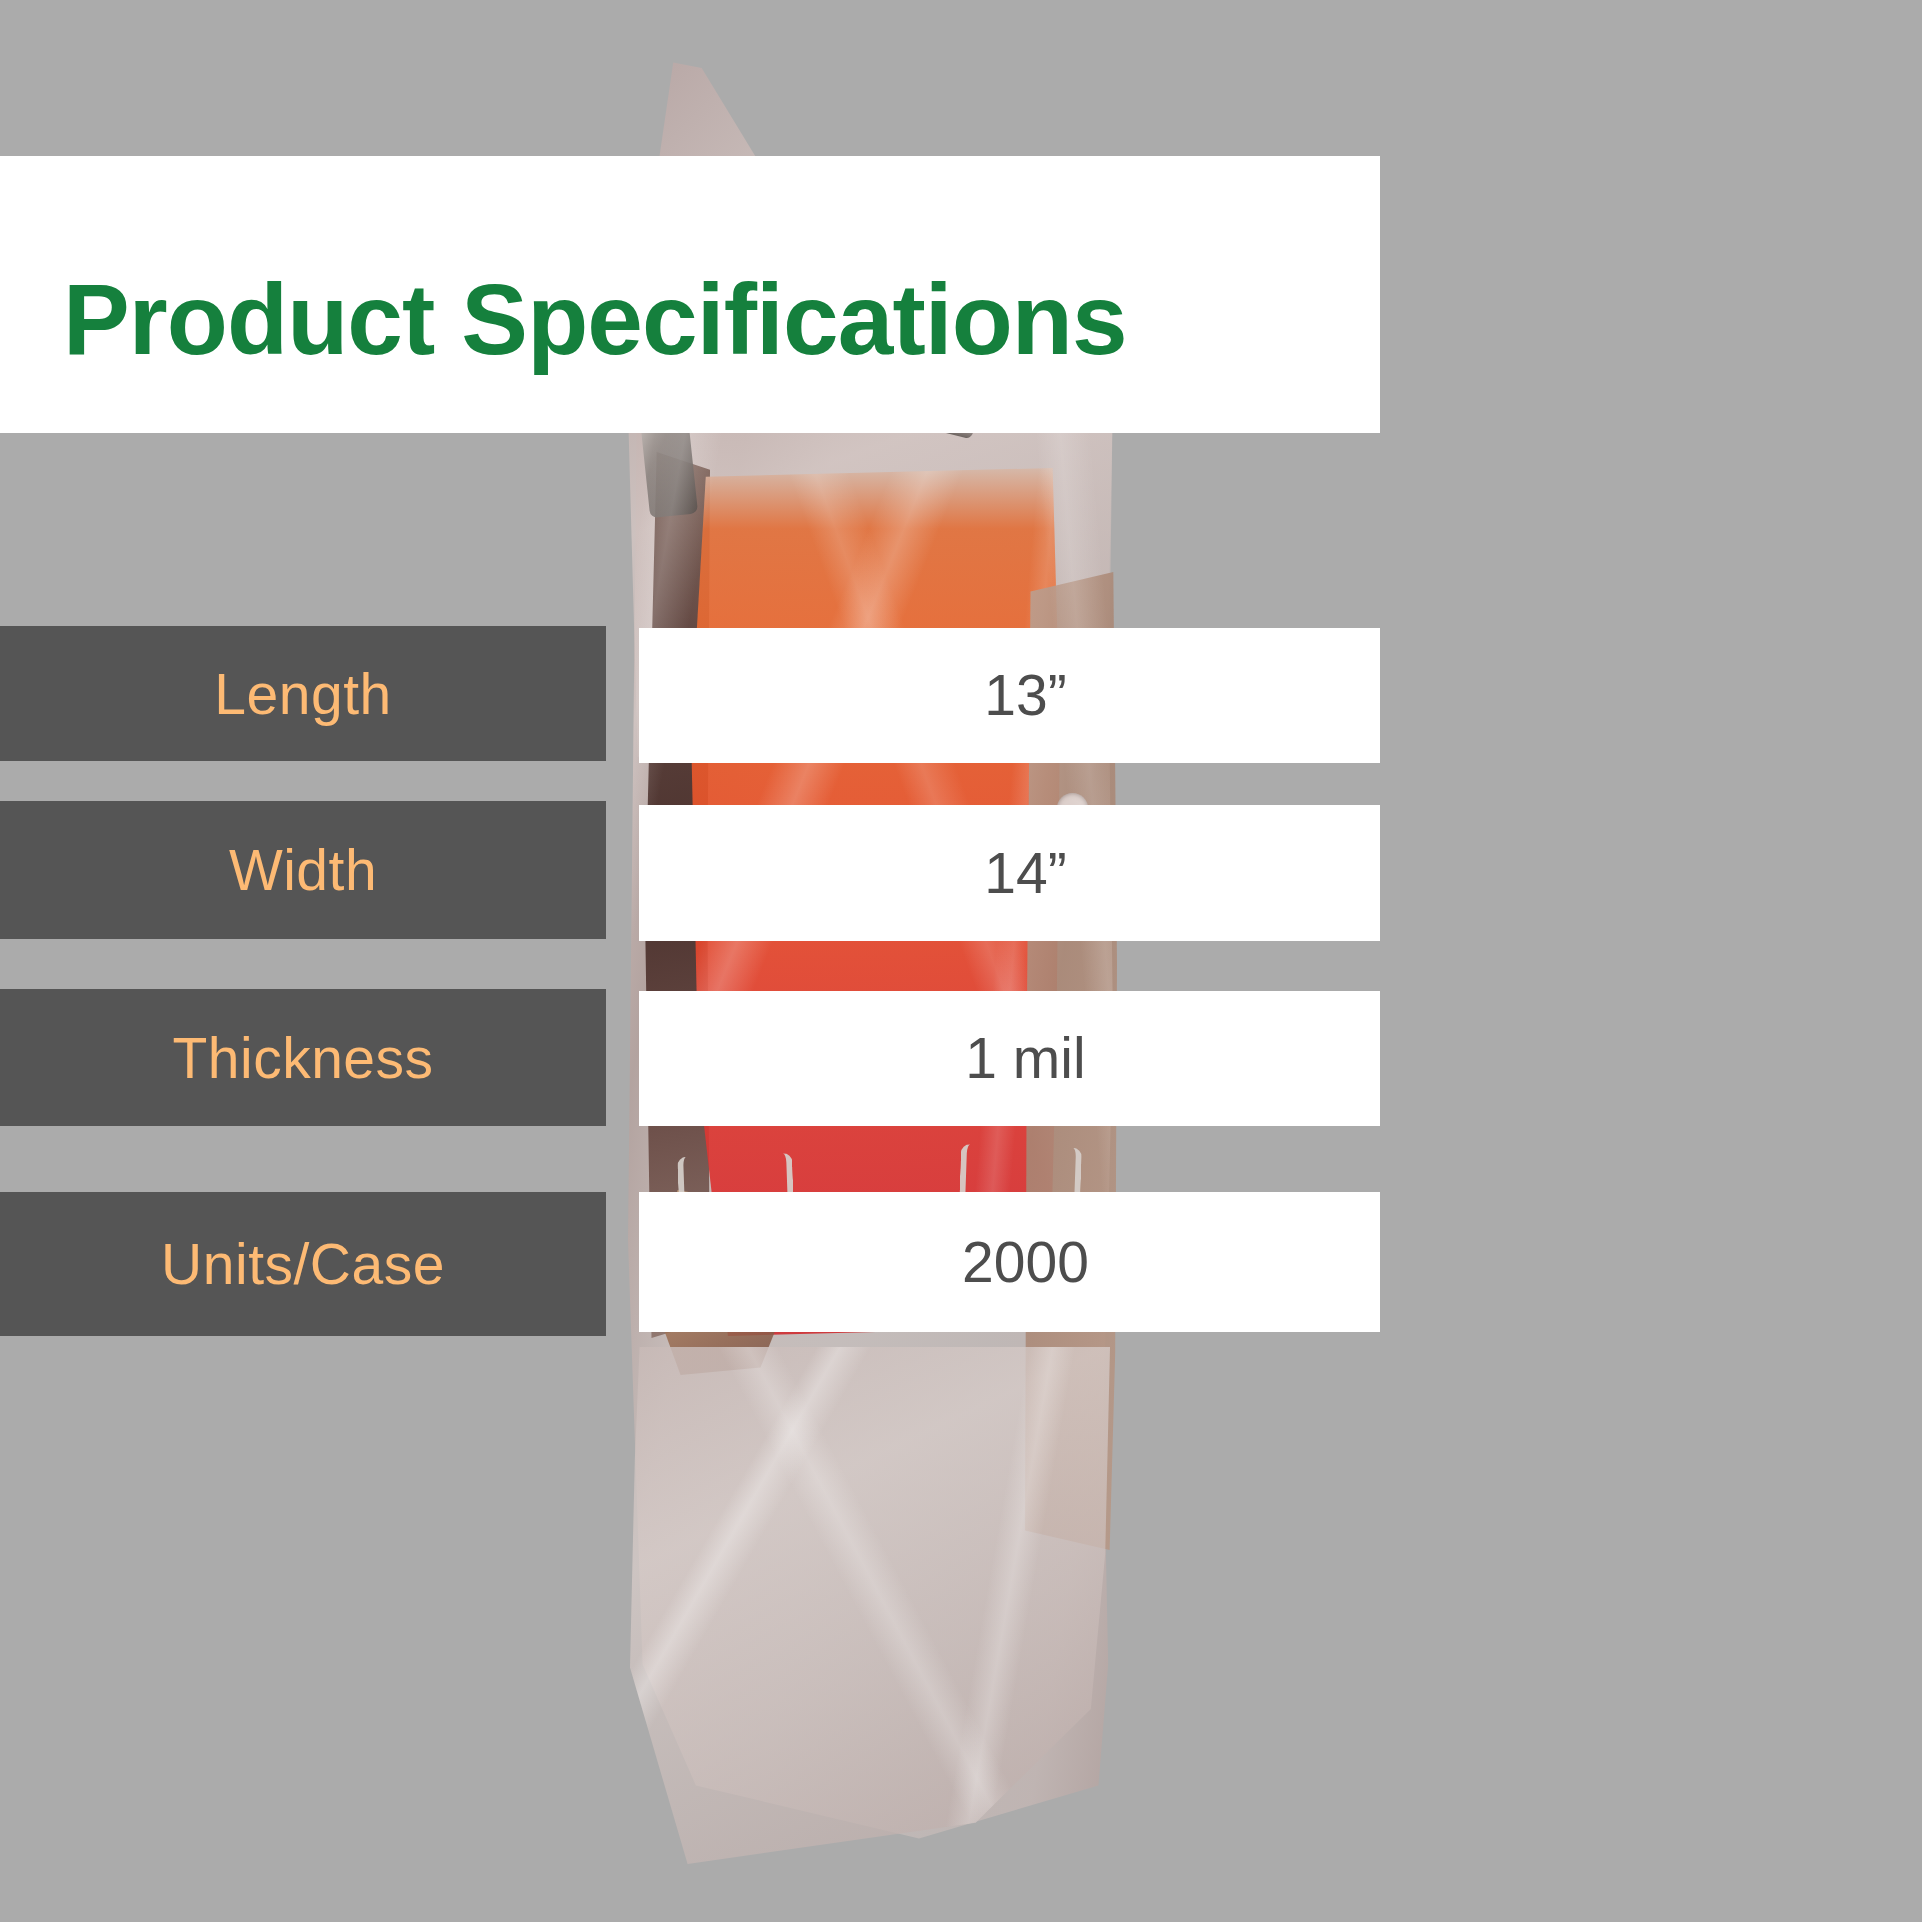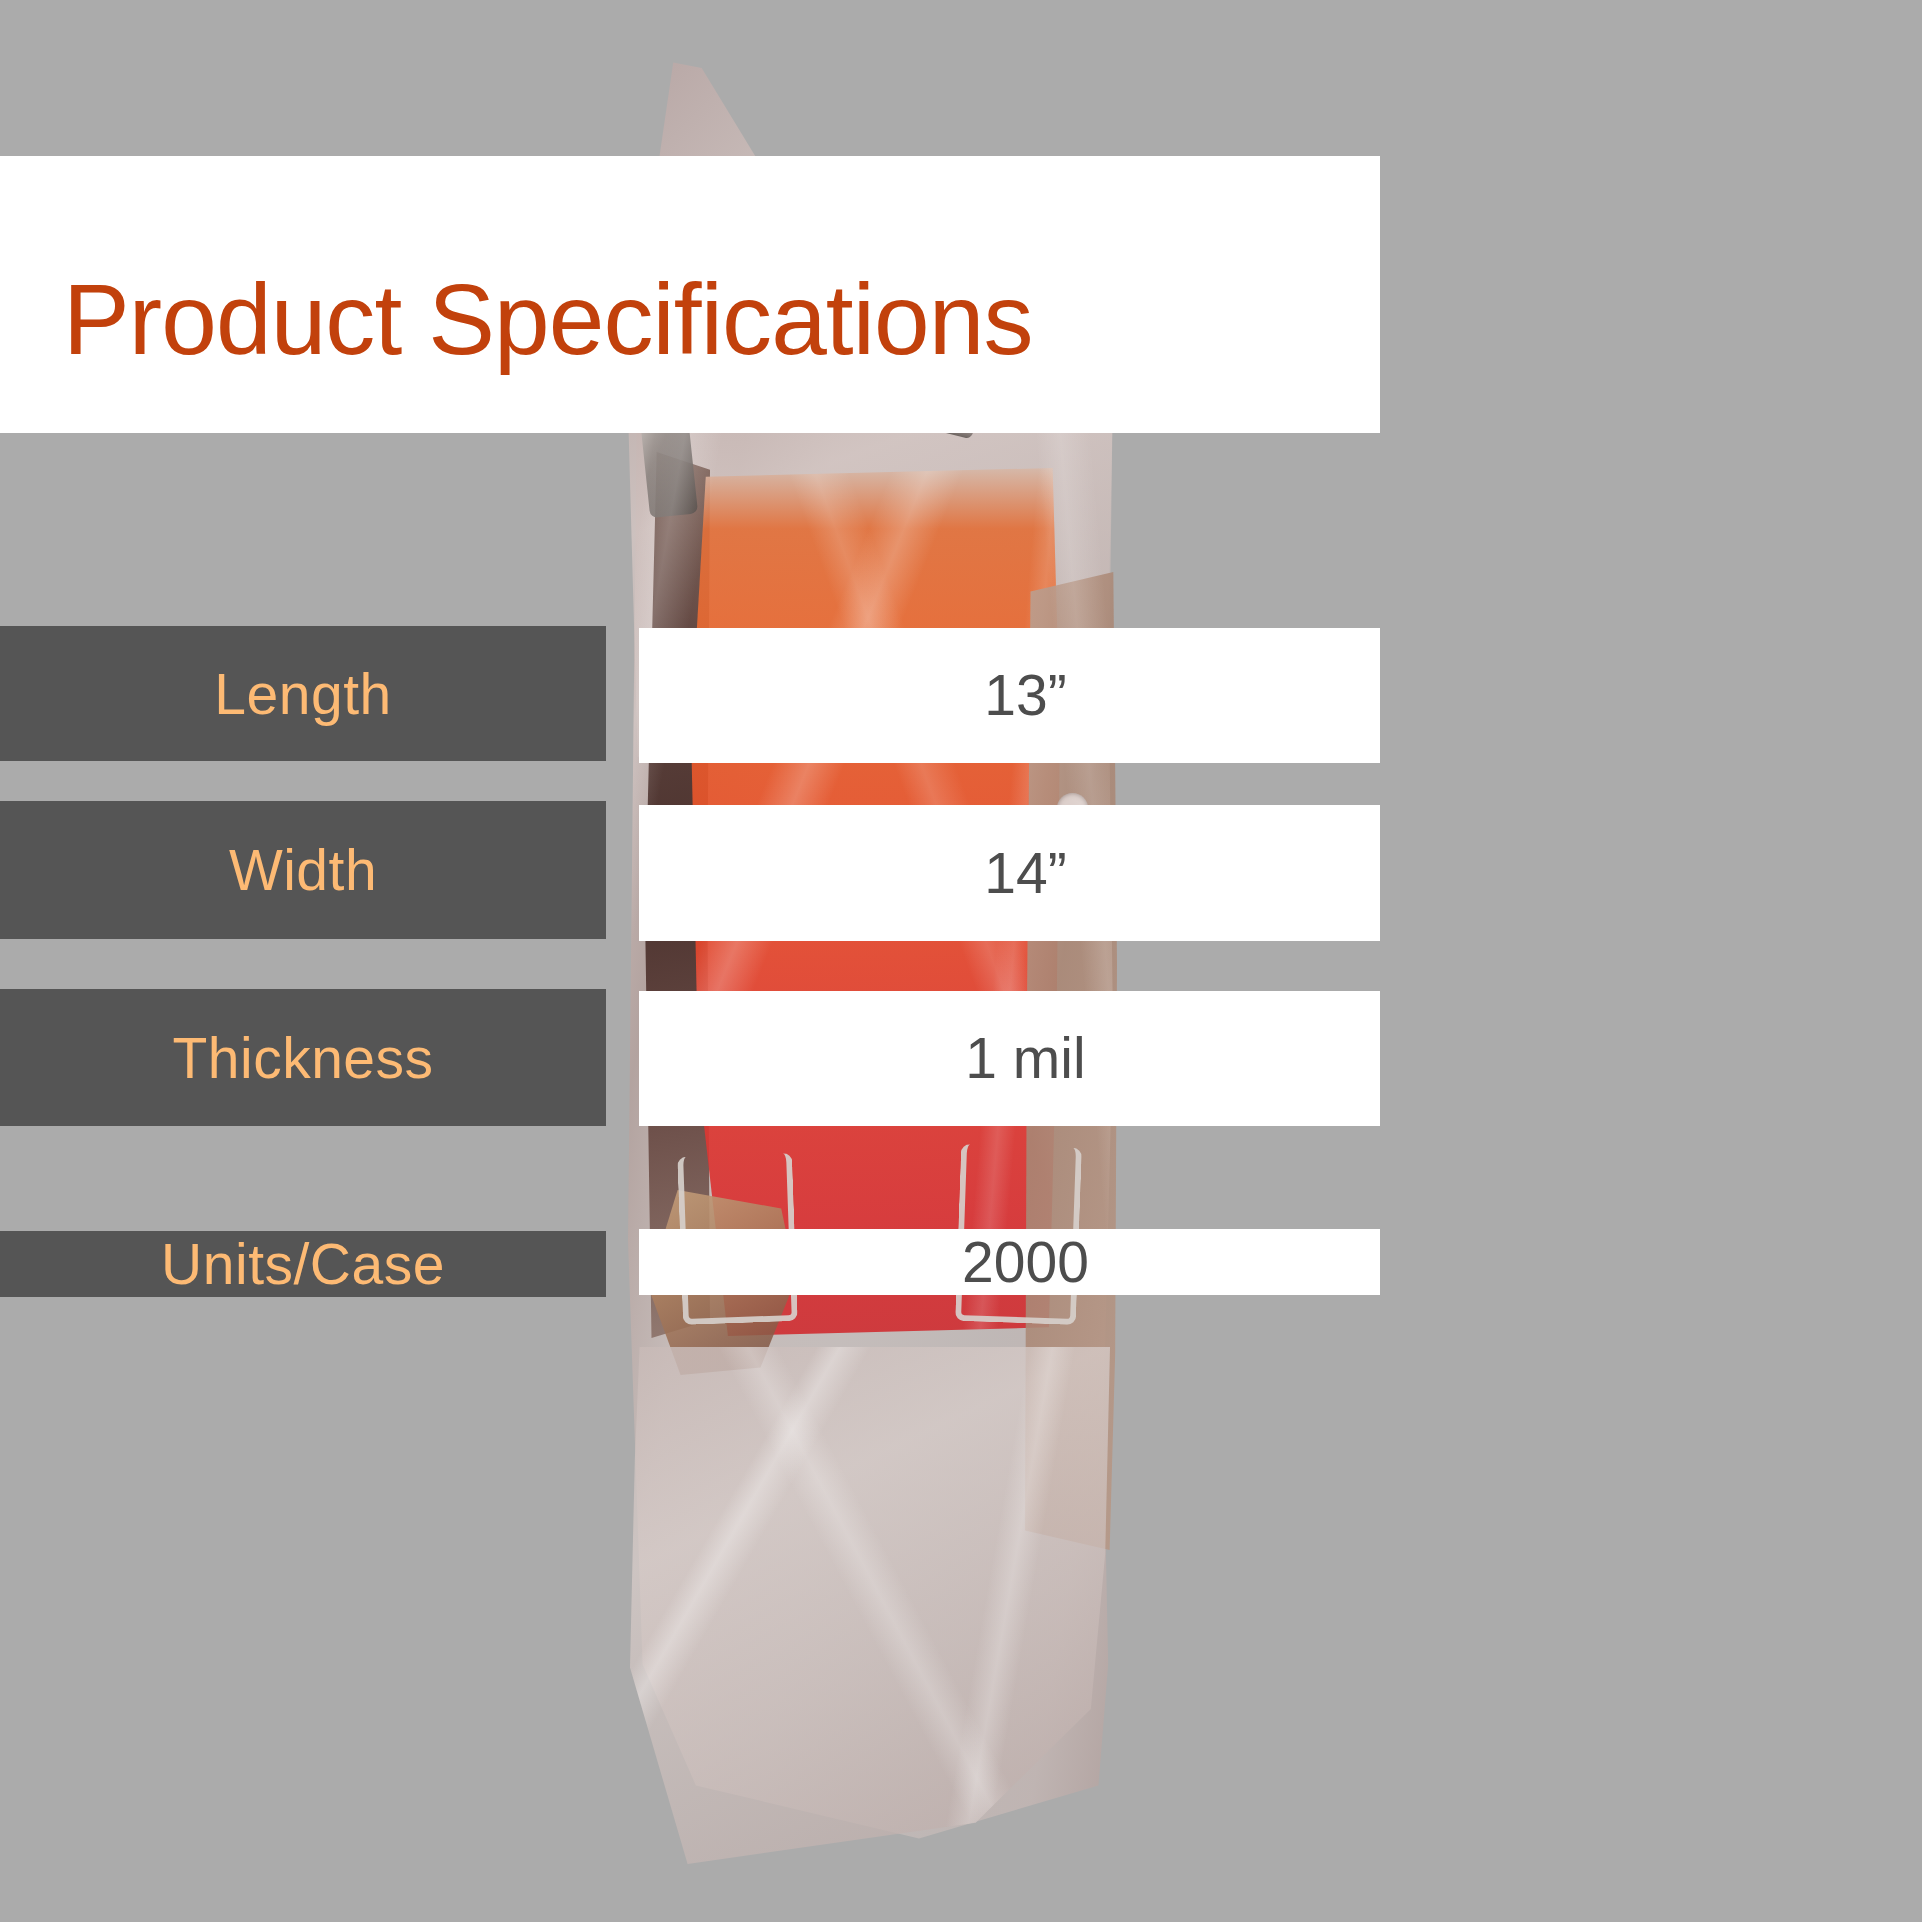--- a/index.html
+++ b/index.html
@@ -298,22 +298,22 @@
     top: 156px;
     width: 1380px;
     height: 277px;
     background: #ffffff;
     display: flex;
     align-items: center;
   }
   .title-text {
     margin-left: 63px;
     font-size: 100px;
-    font-weight: normal;
-    color: #c2410c;
+    font-weight: bold;
+    color: #15803d;
     letter-spacing: -0.9px;
     line-height: 1;
     white-space: nowrap;
     margin-top: 48px;
   }
 
   
   .spec-row {
     position: absolute;
     left: 0;
@@ -341,21 +341,21 @@
     align-items: center;
     justify-content: center;
     font-size: 57px;
     font-weight: 400;
     padding-left: 32px;
   }
 
   #row-0 { top: 626px; height: 135px; }
   #row-1 { top: 801px; height: 138px; }
   #row-2 { top: 989px; height: 137px; }
-  #row-3 { top: 1192px; height: 144px; align-items: center; }
+  #row-3 { top: 1192px; height: 144px; }
 
   
   #row-0 .spec-value { margin-top: 1.8px; margin-bottom: -1.8px; }
   #row-1 .spec-value { margin-top: 3.7px; margin-bottom: -1.8px; }
   #row-2 .spec-value { margin-top: 1.8px; margin-bottom: 0px; }
   #row-3 .spec-value { margin-top: 0px; margin-bottom: 3.7px; }
 </style>
 </head>
 <body>
 

